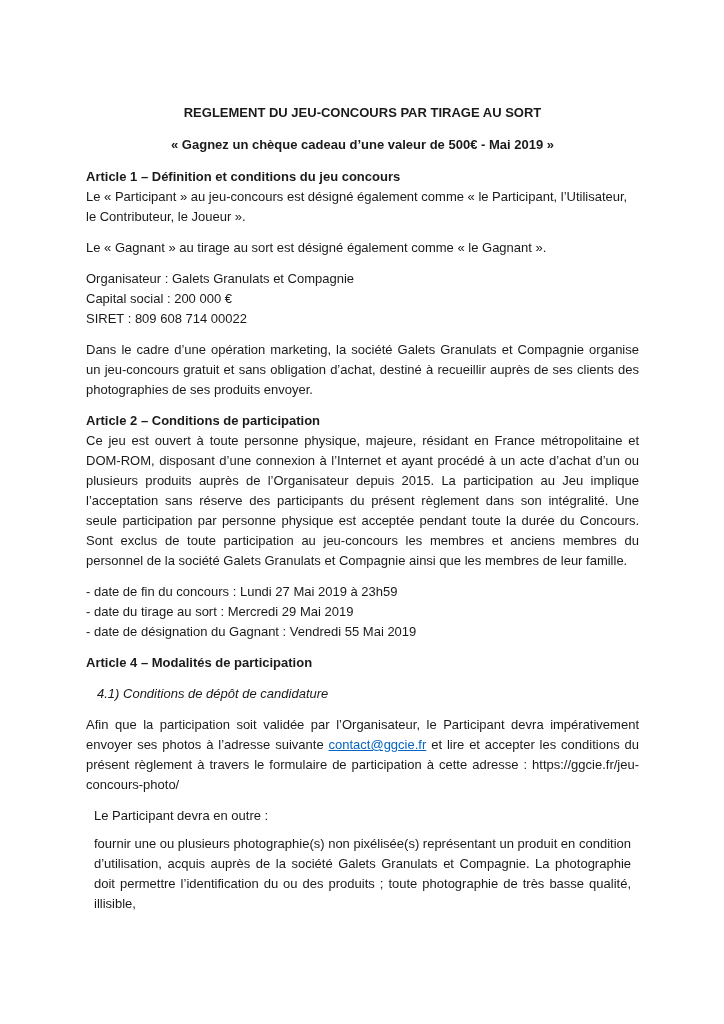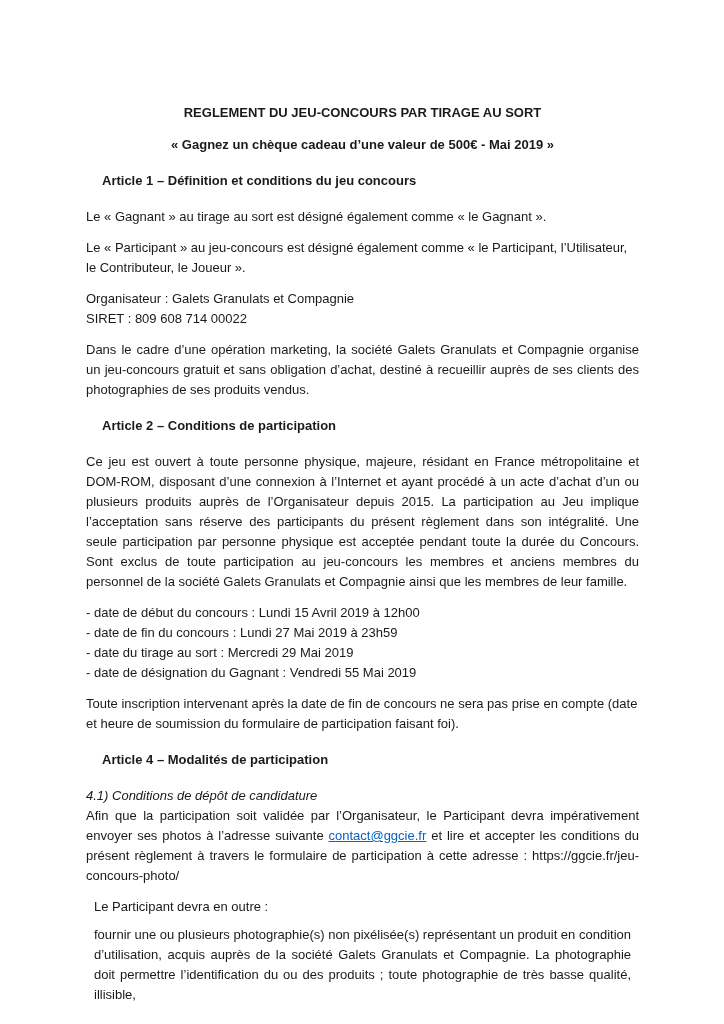--- a/index.html
+++ b/index.html
@@ -5,61 +5,60 @@
   html, body { margin:0; padding:0; background:#ffffff; }
   .page {
     width:724px; height:1012px; box-sizing:border-box;
     padding:103px 85px 0 86px;
     background:#ffffff; color:#1a1a1a;
     font-family:"Liberation Sans","DejaVu Sans",sans-serif;
     font-size:13px; line-height:20px;
     overflow:hidden;
   }
   .center-bold { text-align:center; font-weight:700; margin:0 0 12px 0; }
-  .heading { font-weight:700; margin:16px; }
-  .subheading-italic { font-style:italic; margin:0; }
+  .heading { font-weight:700; margin:0; }
+  .subheading-italic { font-style:italic; margin:11px; }
   .para { margin:0 0 11px 0; }
   .para-tight { margin:8px; }
   .justify { text-align:justify; }
   .info-line { margin:0; }
   .info-block { margin:0 0 11px 0; }
   a.email-link { text-decoration:underline; cursor:pointer; }
 </style>
 </head>
 <body>
 
 <div class="page" style="color: rgb(26, 26, 26); background: rgb(255, 255, 255);">
 
   <div class="center-bold">REGLEMENT DU JEU-CONCOURS PAR TIRAGE AU SORT</div>
   <div class="center-bold">« Gagnez un chèque cadeau d’une valeur de 500€ - Mai 2019 »</div>
 
   <div class="heading">Article 1 – Définition et conditions du jeu concours</div>
 
+  <div class="para">Le « Participant » au jeu-concours est désigné également comme « le Participant, l’Utilisateur, le Contributeur, le Joueur ».</div>
+
   <div class="para">Le « Gagnant » au tirage au sort est désigné également comme « le Gagnant ».</div>
-
-  <div class="para">Le « Participant » au jeu-concours est désigné également comme « le Participant, l’Utilisateur, le Contributeur, le Joueur ».</div>
 
   <div class="info-block">
     <div class="info-line">Organisateur : Galets Granulats et Compagnie</div>
+    <div class="info-line">Capital social : 200 000 €</div>
     <div class="info-line">SIRET : 809 608 714 00022</div>
   </div>
 
-  <div class="para justify">Dans le cadre d’une opération marketing, la société Galets Granulats et Compagnie organise un jeu-concours gratuit et sans obligation d’achat, destiné à recueillir auprès de ses clients des photographies de ses produits vendus.</div>
+  <div class="para justify">Dans le cadre d’une opération marketing, la société Galets Granulats et Compagnie organise un jeu-concours gratuit et sans obligation d’achat, destiné à recueillir auprès de ses clients des photographies de ses produits envoyer.</div>
 
   <div class="heading">Article 2 – Conditions de participation</div>
   <div class="para justify">Ce jeu est ouvert à toute personne physique, majeure, résidant en France métropolitaine et DOM-ROM, disposant d’une connexion à l’Internet et ayant procédé à un acte d’achat d’un ou plusieurs produits auprès de l’Organisateur depuis 2015. La participation au Jeu implique l’acceptation sans réserve des participants du présent règlement dans son intégralité. Une seule participation par personne physique est acceptée pendant toute la durée du Concours. Sont exclus de toute participation au jeu-concours les membres et anciens membres du personnel de la société Galets Granulats et Compagnie ainsi que les membres de leur famille.</div>
 
   <div class="info-block">
-    <div class="info-line">- date de début du concours : Lundi 15 Avril 2019 à 12h00</div>
     <div class="info-line">- date de fin du concours : Lundi 27 Mai 2019 à 23h59</div>
     <div class="info-line">- date du tirage au sort : Mercredi 29 Mai 2019</div>
     <div class="info-line">- date de désignation du Gagnant : Vendredi 55 Mai 2019</div>
   </div>
 
-  <div class="para">Toute inscription intervenant après la date de fin de concours ne sera pas prise en compte (date et heure de soumission du formulaire de participation faisant foi).</div>
 
   <div class="heading">Article 4 – Modalités de participation</div>
   <div class="subheading-italic">4.1) Conditions de dépôt de candidature</div>
   <div class="para justify"><span>Afin que la participation soit validée par l’Organisateur, le Participant devra impérativement envoyer ses photos à l’adresse suivante </span><a class="email-link" style="color: rgb(5, 99, 193);">contact@ggcie.fr</a><span> et lire et accepter les conditions du présent règlement à travers le formulaire de participation à cette adresse : https://ggcie.fr/jeu-concours-photo/</span></div>
 
   <div class="para-tight">Le Participant devra en outre :</div>
   <div class="para-tight justify">fournir une ou plusieurs photographie(s) non pixélisée(s) représentant un produit en condition d’utilisation, acquis auprès de la société Galets Granulats et Compagnie. La photographie doit permettre l’identification du ou des produits ; toute photographie de très basse qualité, illisible,</div>
 
 </div>
 

